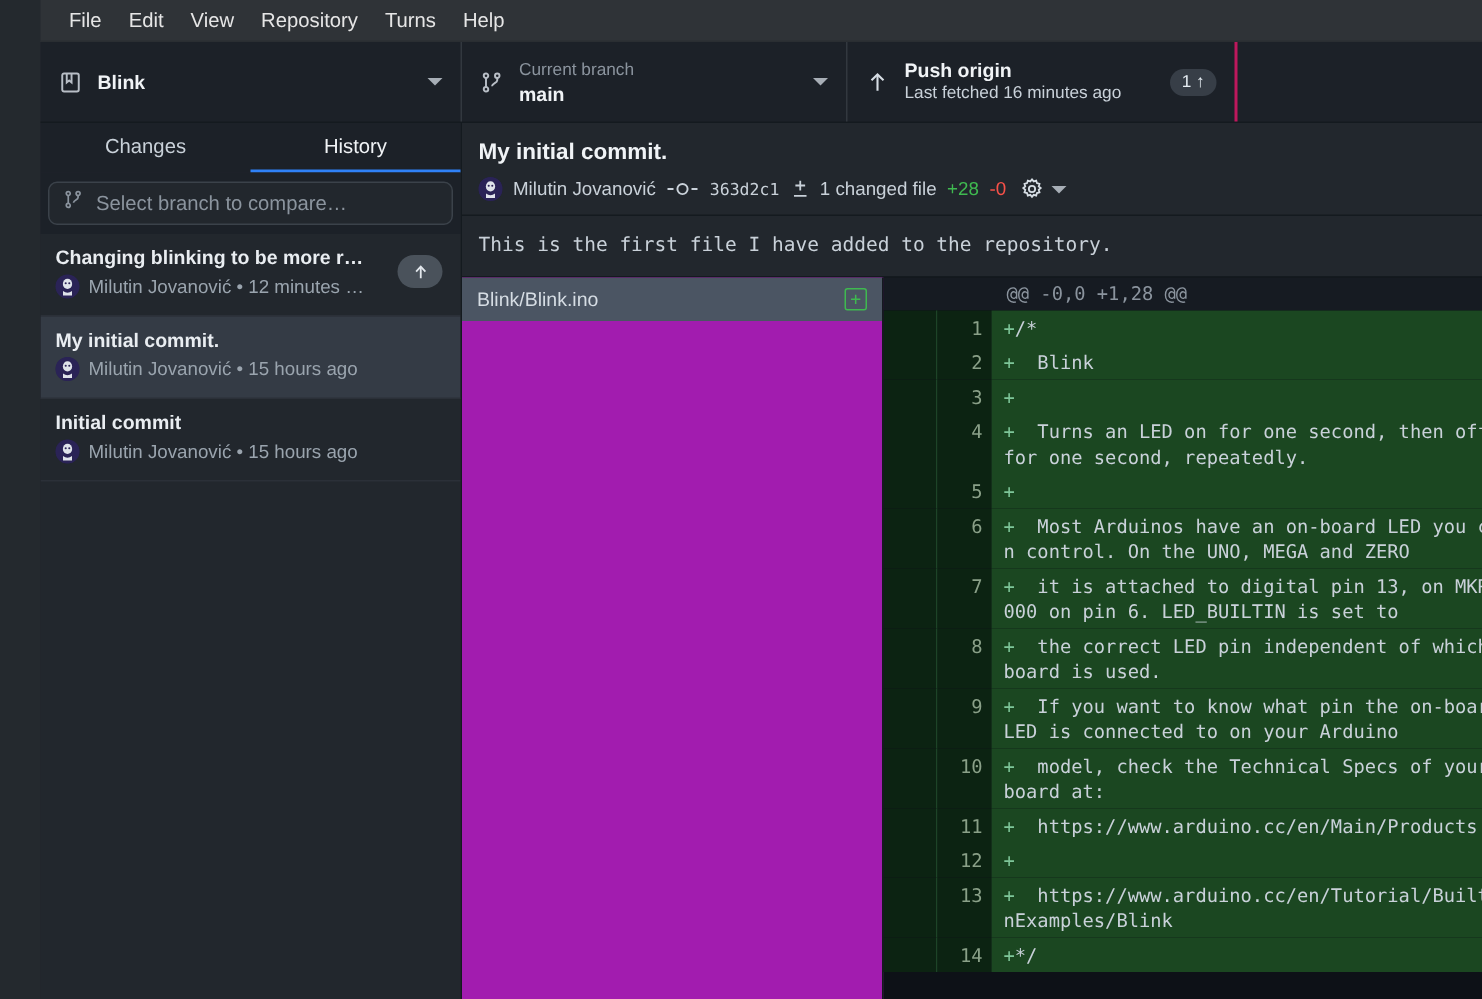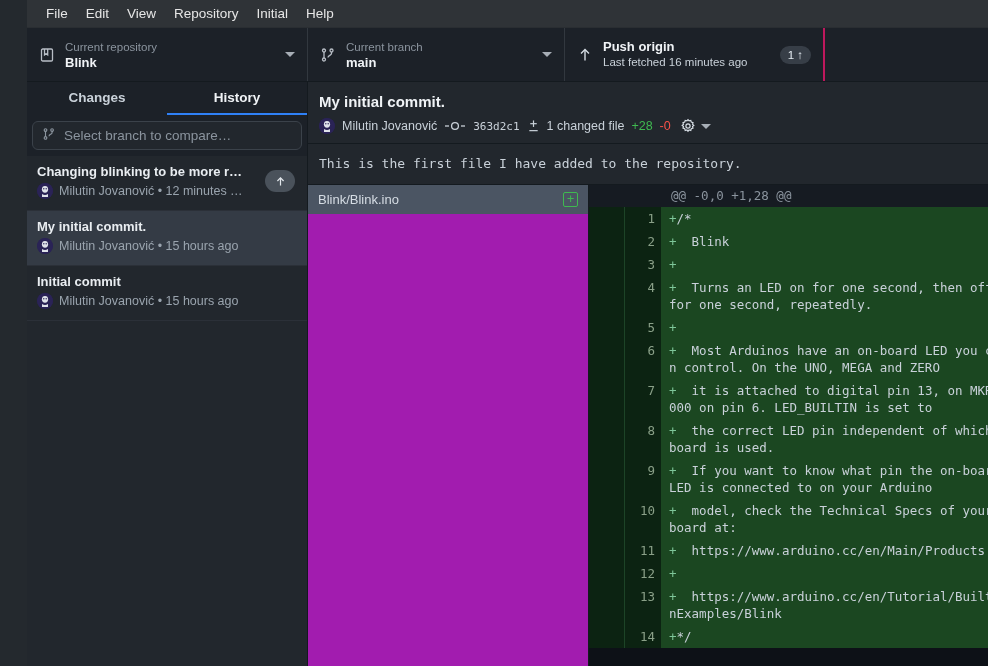--- a/index.html
+++ b/index.html
@@ -63,21 +63,20 @@
     width: 281px; flex: 0 0 281px;
     background: #22272d;
     border-right: 1px solid #141a1f;
     display: flex; flex-direction: column; min-height: 0;
   }
   .tabs { display: flex; height: 33px; flex: 0 0 33px; background: #1c2128; }
   .tab {
     flex: 1 1 50%; display: flex; align-items: center; justify-content: center;
     color: #c9d1d9; font-size: 13.5px; cursor: pointer;
     border-bottom: 2px solid transparent;
-    font-weight: bold;
   }
   .tab.active { color: #f0f3f6; border-bottom-color: #2f81f7; }
   .compare-wrap { padding: 6px 5px 6px 5px; background: #1c2128; flex: 0 0 auto; }
   .compare-box {
     height: 29px; background: #22272d; border: 1px solid #3b424a; border-radius: 6px;
     display: flex; align-items: center; gap: 8px; padding: 0 9px; cursor: text;
   }
   .compare-box .ph { color: #8b949e; font-size: 13.5px; }
 
   .commits { flex: 1 1 auto; overflow: hidden; background: #22272d; }
@@ -196,35 +195,34 @@
 </head>
 <body>
 
 <div id="app">
 
   <div class="menubar">
     <div class="mi">File</div>
     <div class="mi">Edit</div>
     <div class="mi">View</div>
     <div class="mi">Repository</div>
-    <div class="mi">Initial</div>
+    <div class="mi">Turns</div>
     <div class="mi">Help</div>
   </div>
 
   <div class="toolbar">
 
     <div class="tb-cell tb-repo">
       <span class="tb-icon">
         <svg width="16" height="16" viewBox="0 0 16 16" fill="none" stroke="#b8bec6" stroke-width="1.3">
           <rect x="2.5" y="2" width="11" height="12" rx="1.2"></rect>
           <path d="M5.5 2 v6 l1.6-1.3 L8.7 8 V2"></path>
         </svg>
       </span>
       <span class="tb-text">
-        <span class="tb-label">Current repository</span>
         <span class="tb-value">Blink</span>
       </span>
       <span class="caret"></span>
     </div>
 
     <div class="tb-cell tb-branch">
       <span class="tb-icon">
         <svg width="16" height="16" viewBox="0 0 16 16" fill="none" stroke="#b8bec6" stroke-width="1.3">
           <circle cx="4" cy="3.5" r="1.5"></circle>
           <circle cx="11.5" cy="3.5" r="1.5"></circle>

